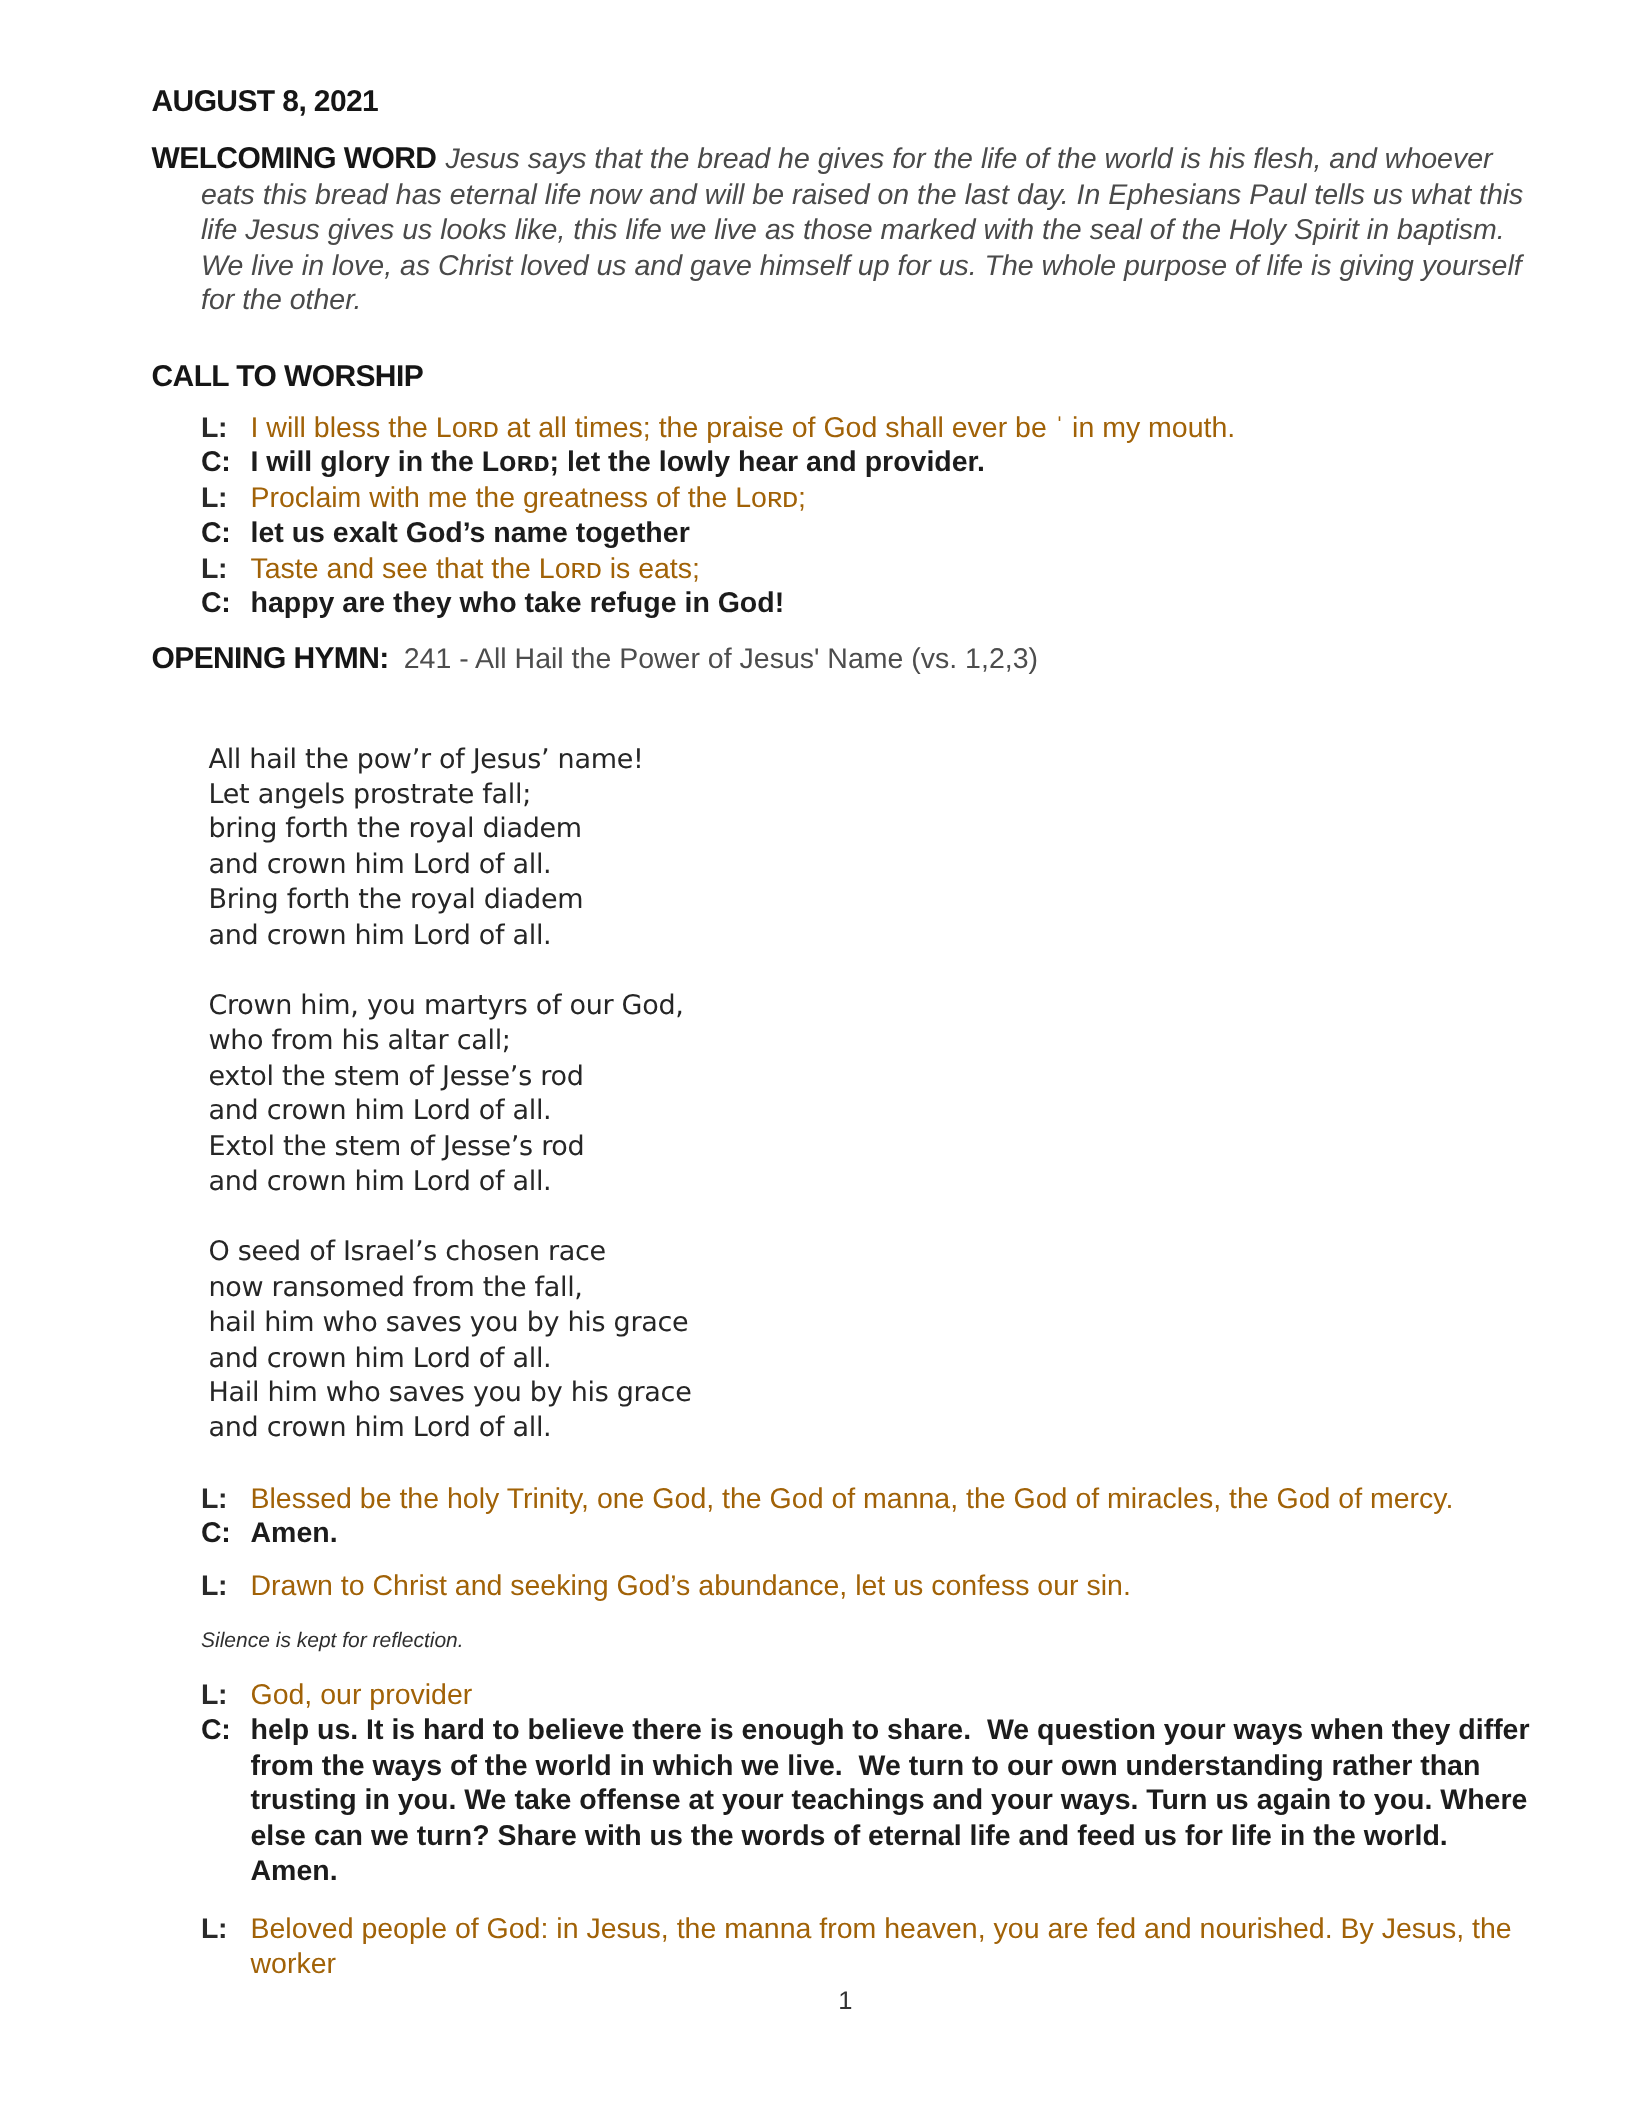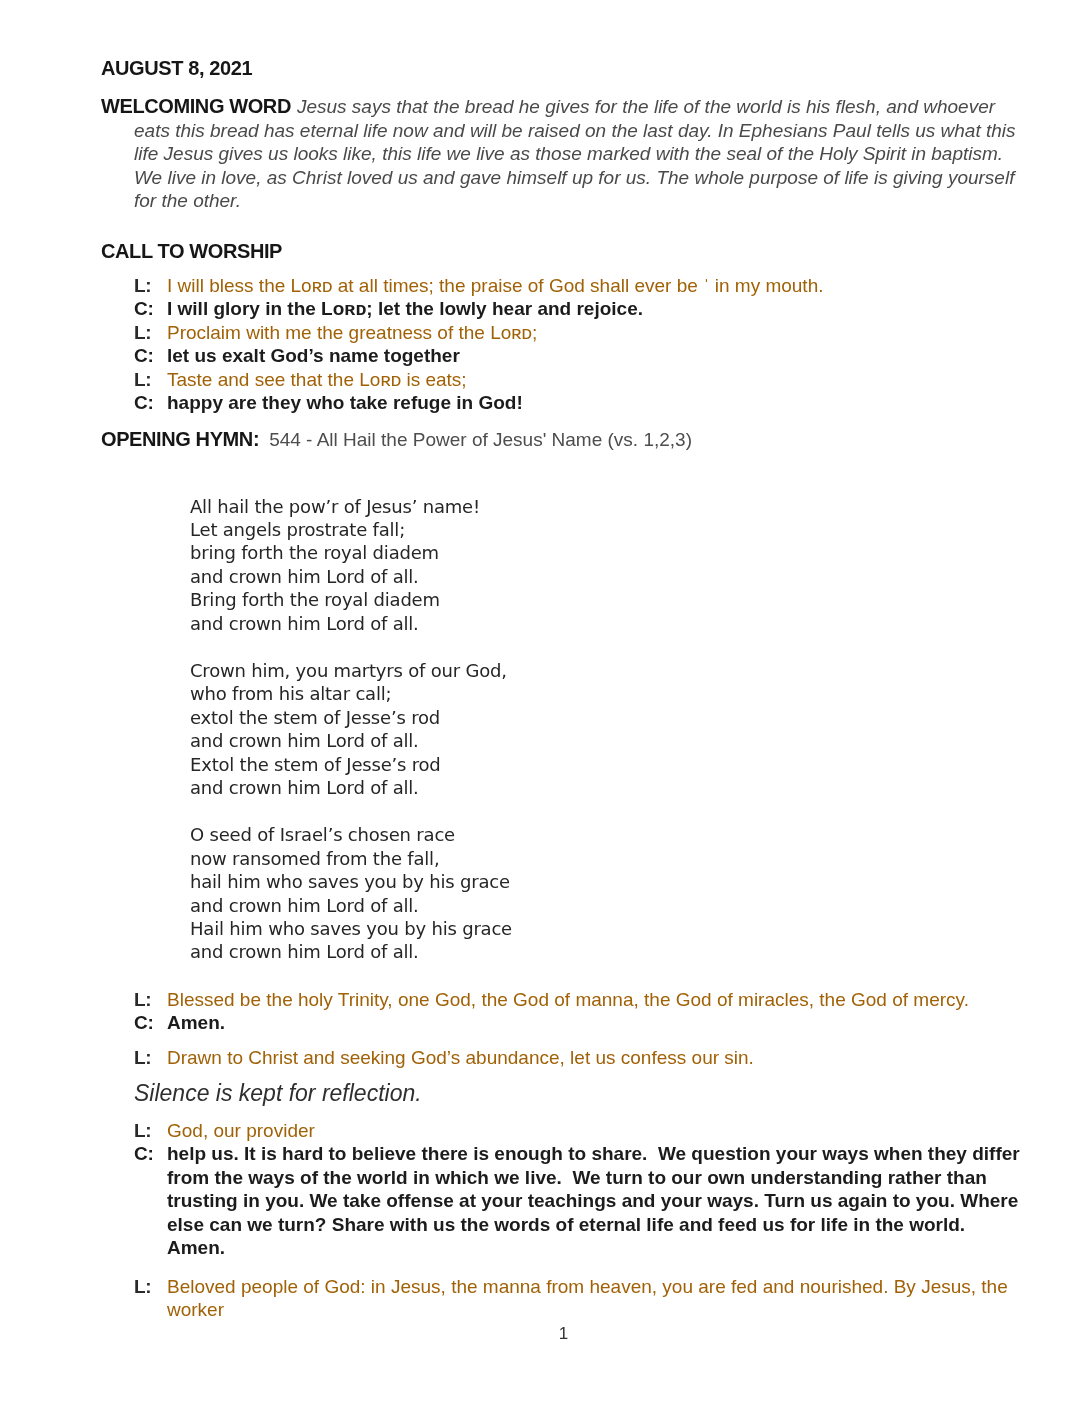--- a/index.html
+++ b/index.html
@@ -78,21 +78,21 @@
     line-height: 24px;
   }
   .hymn-line .hymn-title {
     color: #4d4d4d;
     margin-left: 10px;
     letter-spacing: 0;
     font-weight: 400;
     font-size: 19px;
   }
 
-  .verses { margin-top: 43px; margin-left: 89px; }
+  .verses { margin-top: 43px; margin-left: 38px; }
   .verse {
     font-family: "DejaVu Sans", "Liberation Sans", sans-serif;
     font-size: 18px;
     line-height: 23.4px;
     color: #262626;
     white-space: pre-line;
     margin-bottom: 24px;
     letter-spacing: -0.2px;
   }
 
@@ -107,21 +107,21 @@
   }
   .confession-block { margin-top: 11px; }
   .mt  { margin-top: 11px; }
   .mt2 { margin-top: 13px; }
   .mt3 { margin-top: 15px; }
 
   .rubric {
     margin-left: 33px;
     font-style: italic;
     color: #2f2f2f;
-    font-size: 23px;
+    font-size: 14px;
     line-height: 23.5px;
   }
 
   .footer {
     text-align: center;
     font-size: 17px;
     color: #333333;
     margin-top: 0px;
     line-height: 23px;
   }
@@ -139,41 +139,41 @@
 
   <span class="h-gothic section-heading">CALL TO WORSHIP</span>
 
   <div class="lit-block">
     <div class="lit-row">
       <span class="spk">L:</span>
       <span class="txt">I will bless the Lᴏʀᴅ at all times; the praise of God shall ever be ˈ in my mouth.</span>
     </div>
     <div class="lit-row bold">
       <span class="spk">C:</span>
-      <span class="txt">I will glory in the Lᴏʀᴅ; let the lowly hear and rejoice.</span>
+      <span class="txt">I will glory in the Lᴏʀᴅ; let the lowly hear and provider.</span>
     </div>
     <div class="lit-row">
       <span class="spk">L:</span>
       <span class="txt">Proclaim with me the greatness of the Lᴏʀᴅ;</span>
     </div>
     <div class="lit-row bold">
       <span class="spk">C:</span>
       <span class="txt">let us exalt God’s name together</span>
     </div>
     <div class="lit-row">
       <span class="spk">L:</span>
       <span class="txt">Taste and see that the Lᴏʀᴅ is eats;</span>
     </div>
     <div class="lit-row bold">
       <span class="spk">C:</span>
       <span class="txt">happy are they who take refuge in God!</span>
     </div>
   </div>
 
-  <p class="hymn-line"><span class="h-gothic">OPENING HYMN:</span><span class="hymn-title">544 - All Hail the Power of Jesus' Name (vs. 1,2,3)</span></p>
+  <p class="hymn-line"><span class="h-gothic">OPENING HYMN:</span><span class="hymn-title">241 - All Hail the Power of Jesus' Name (vs. 1,2,3)</span></p>
 
   <div class="verses">
     <div class="verse">All hail the pow’r of Jesus’ name!
 Let angels prostrate fall;
 bring forth the royal diadem
 and crown him Lord of all.
 Bring forth the royal diadem
 and crown him Lord of all.</div>
     <div class="verse">Crown him, you martyrs of our God,
 who from his altar call;

